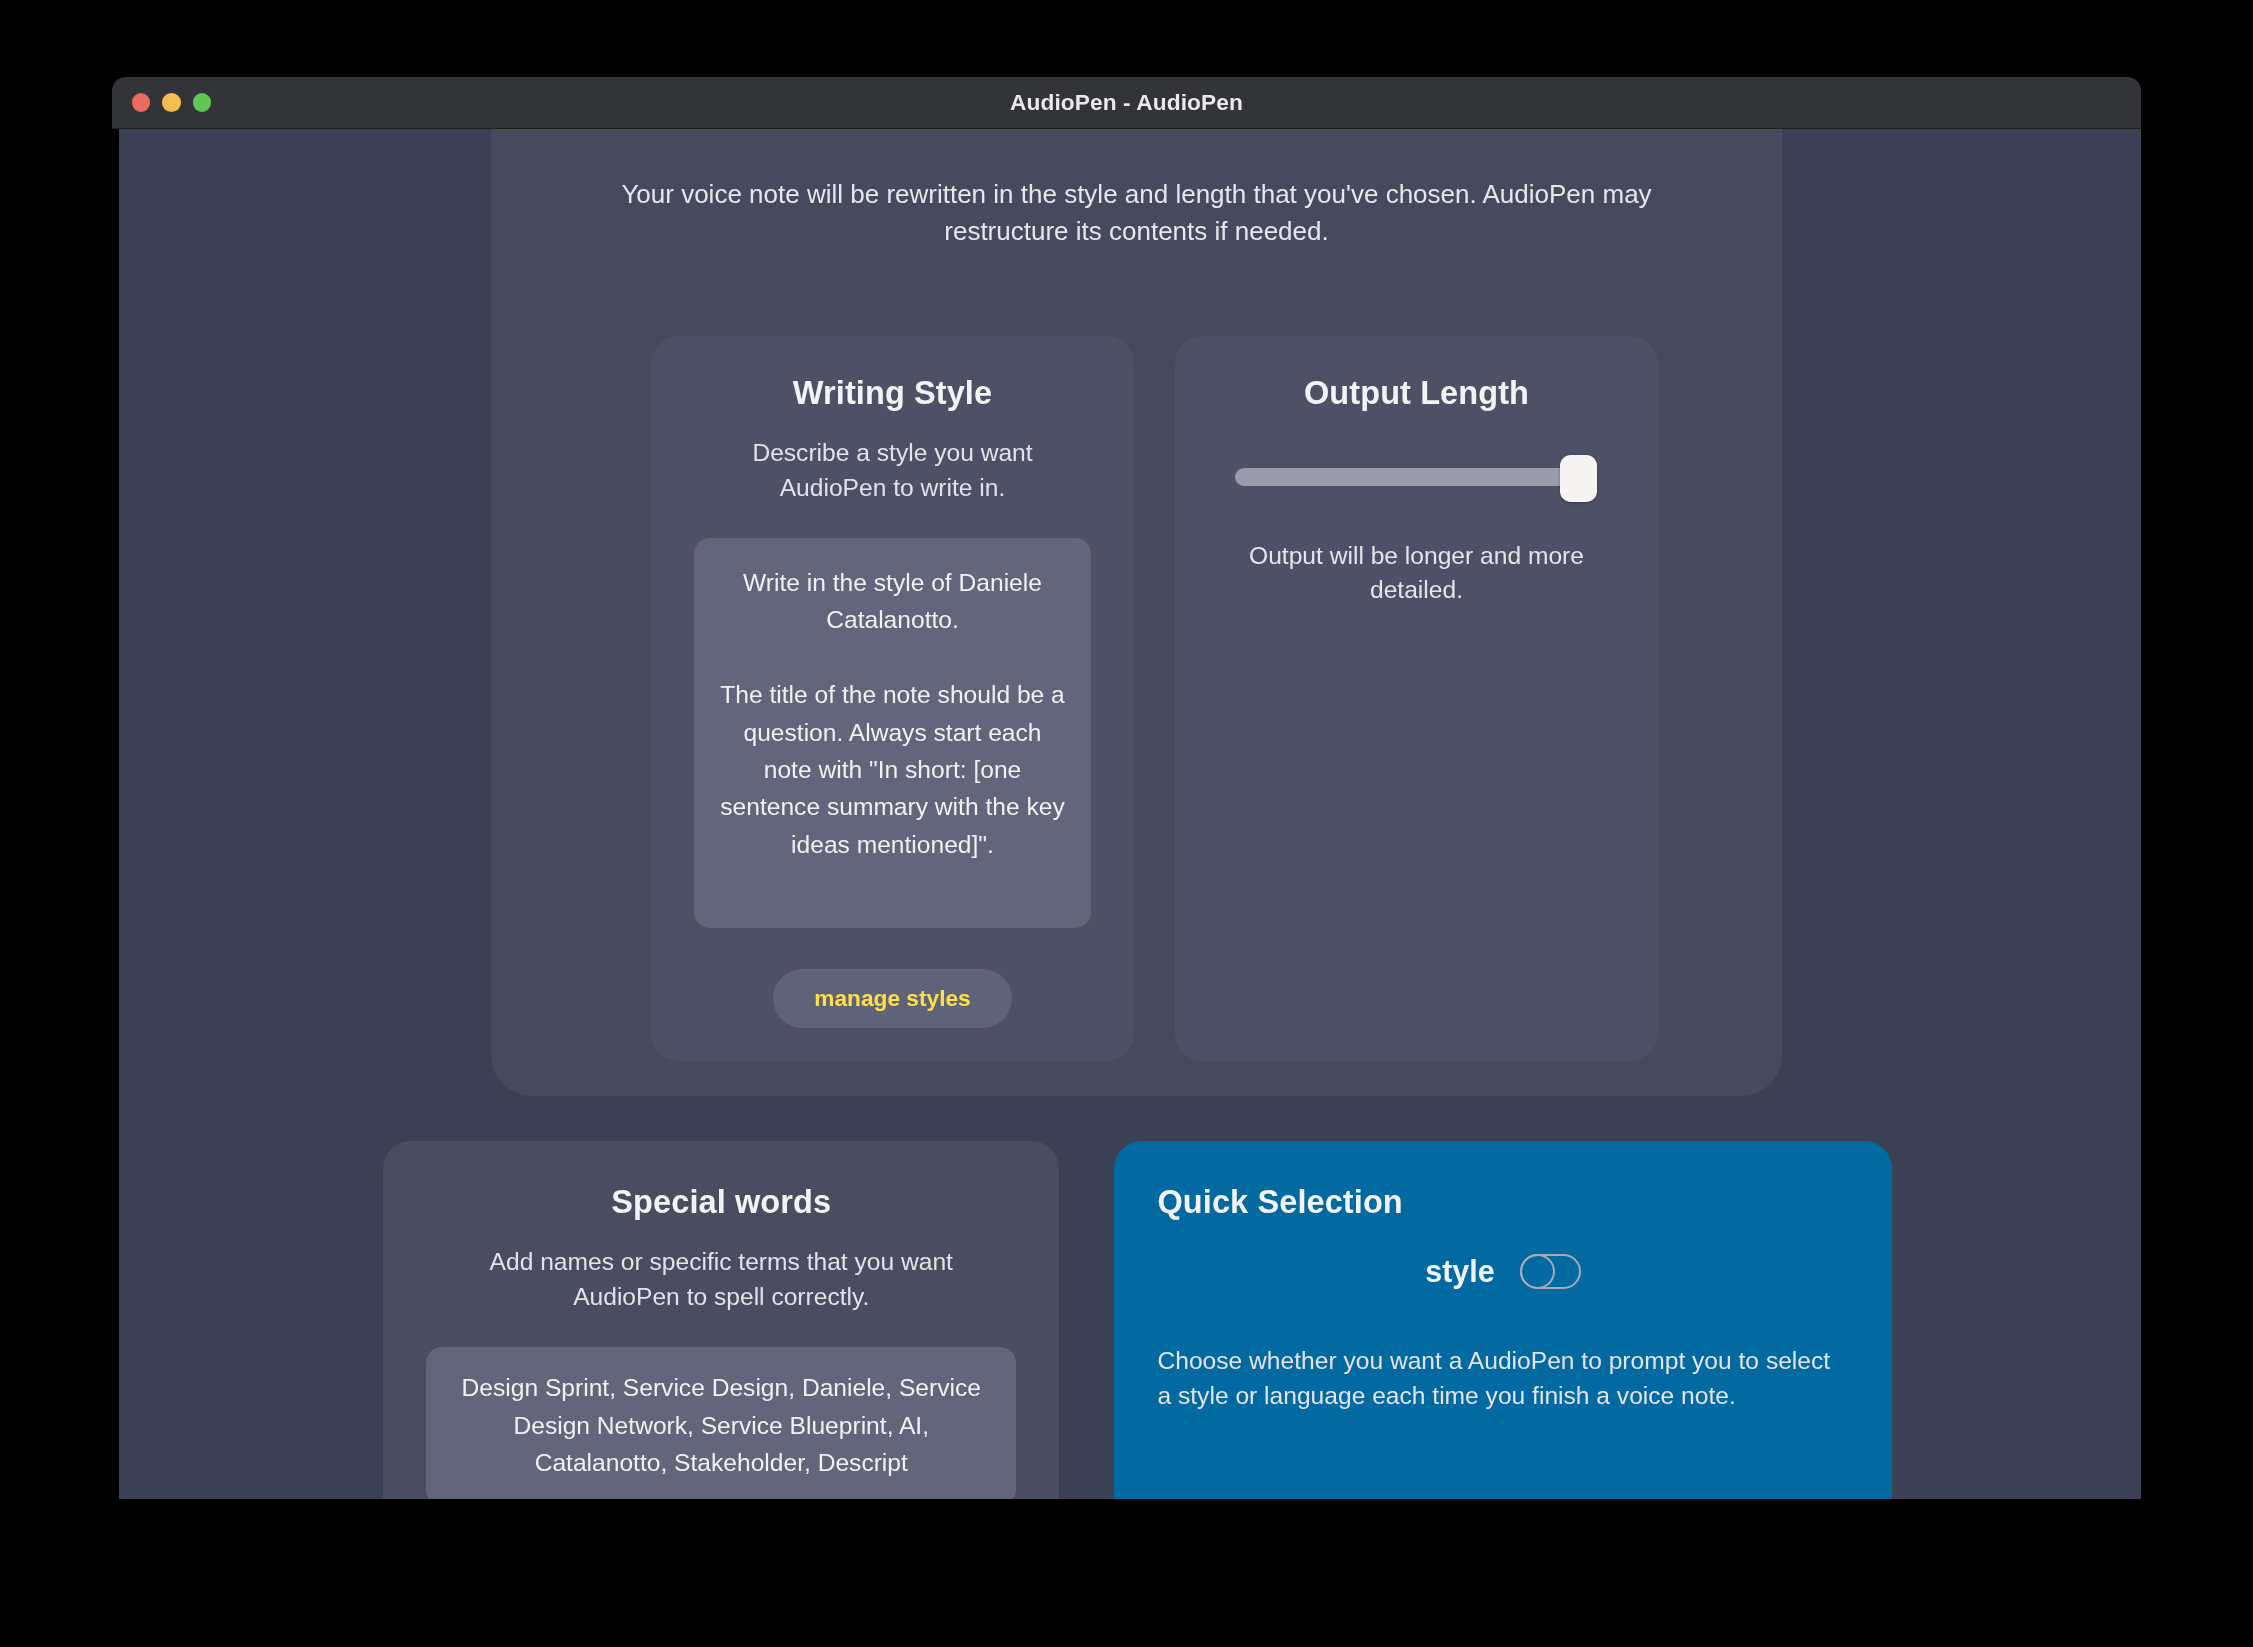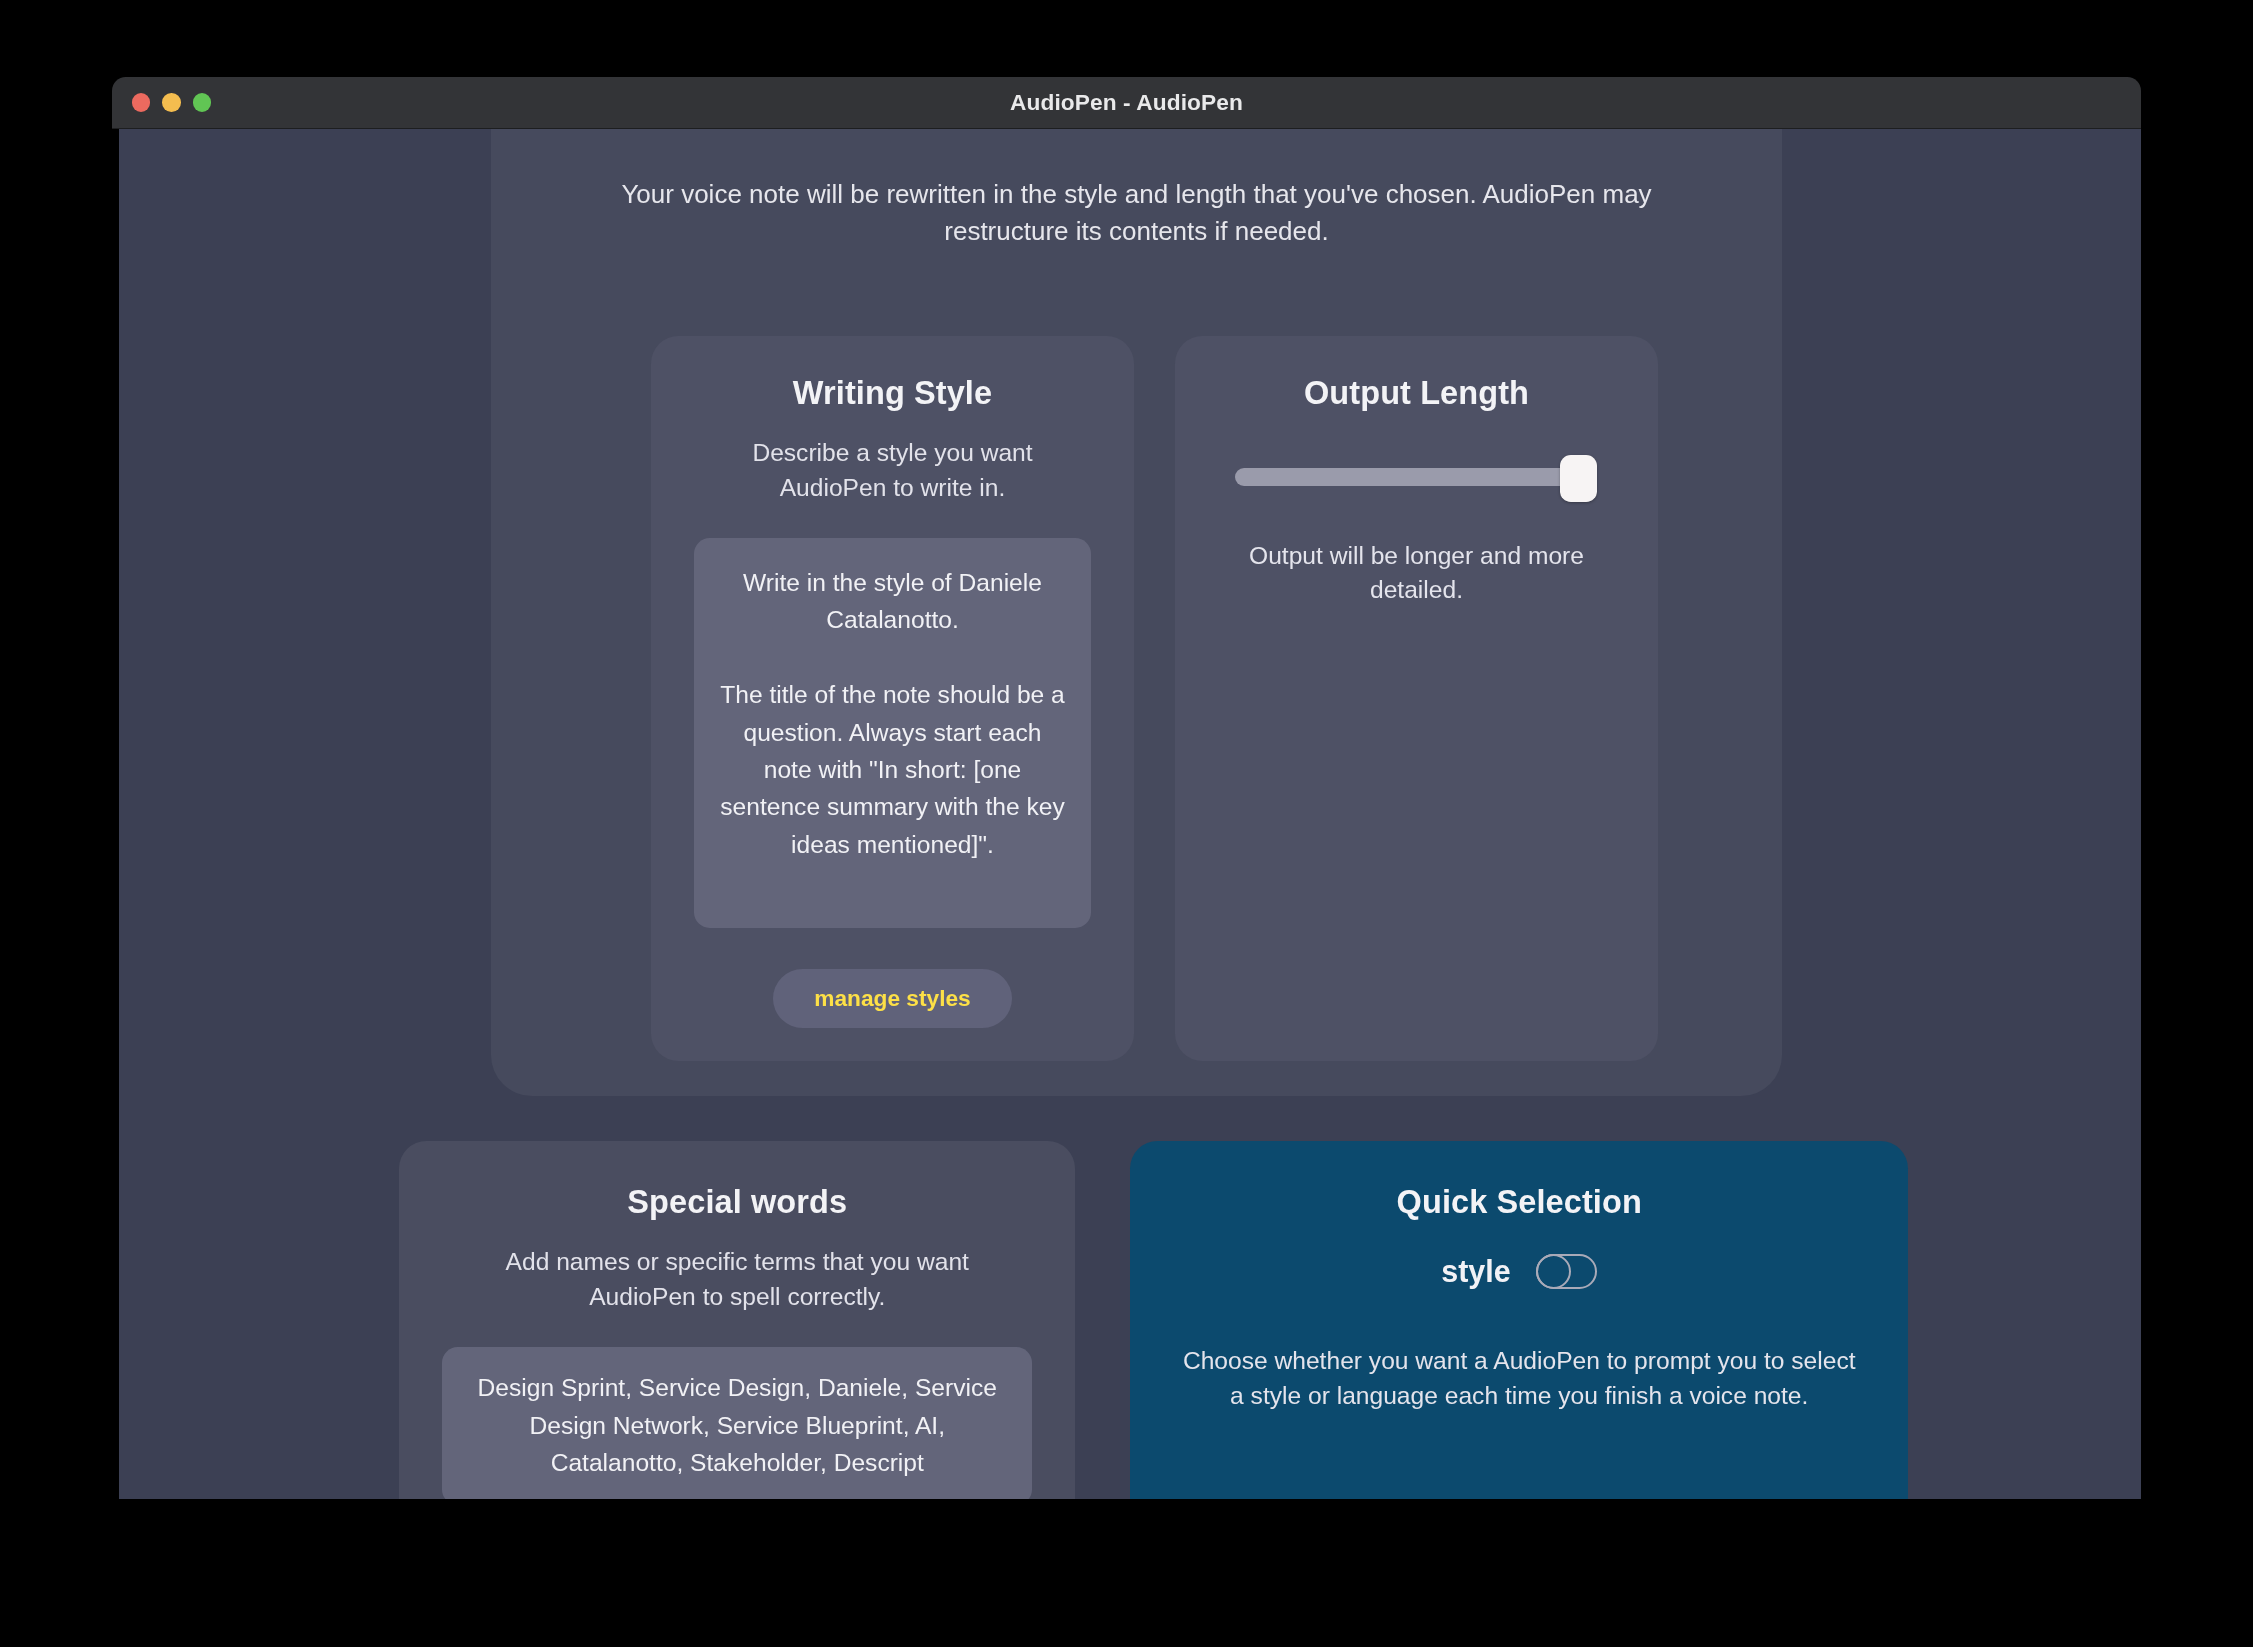--- a/index.html
+++ b/index.html
@@ -198,43 +198,43 @@
   #length-hint {
     margin: 35px 0 0;
     color: #e4e4ec;
     font-size: 24.6px;
     line-height: 1.4;
   }
 
   
   #lower-cards {
     position: absolute;
-    left: 280px;
+    left: 264px;
     top: 1012px;
     width: 1509px;
     display: flex;
     gap: 55px;
   }
   #special-words-card {
     width: 729px;
     min-height: 414px;
     background: #4a4d60;
     border-radius: 27.6px;
     padding: 43px 43px 0;
     box-sizing: border-box;
     text-align: center;
   }
   #quick-selection-card {
     width: 839px;
     min-height: 414px;
-    background: #0c4a6e;
+    background: #0369a1;
     border-radius: 27.6px;
     padding: 43px 43px 0;
     box-sizing: border-box;
-    text-align: center;
+    text-align: left;
   }
   #special-words-textarea { height: 158px; padding-top: 21.7px; }
 
   
   .toggle-row {
     display: flex;
     align-items: center;
     justify-content: center;
     gap: 25.6px;
     margin-top: 33px;

